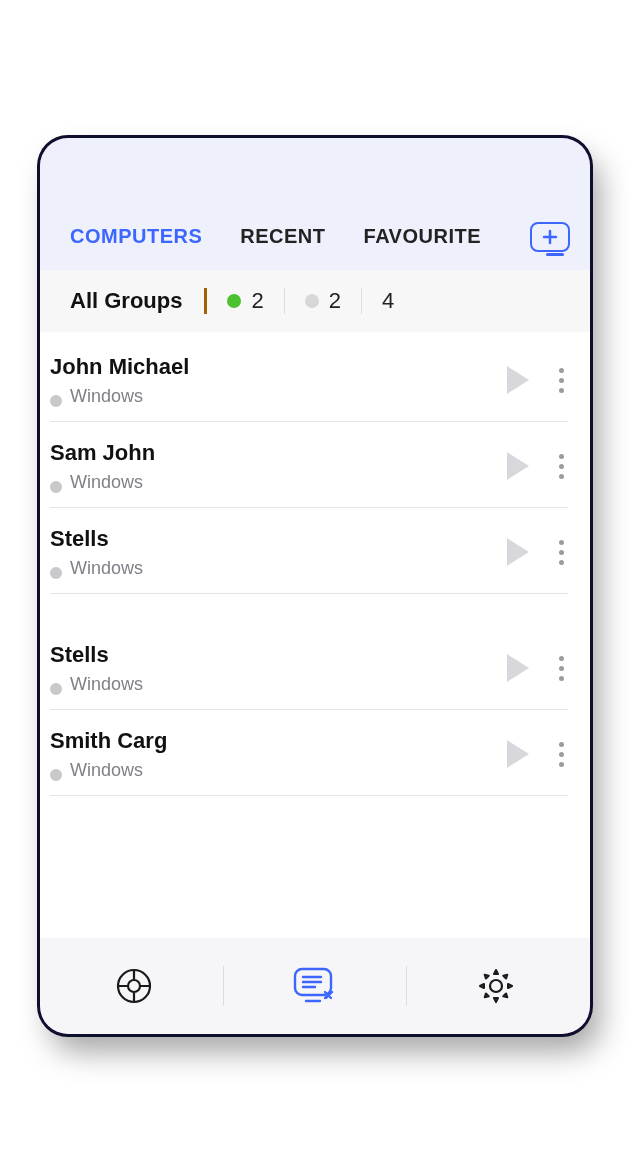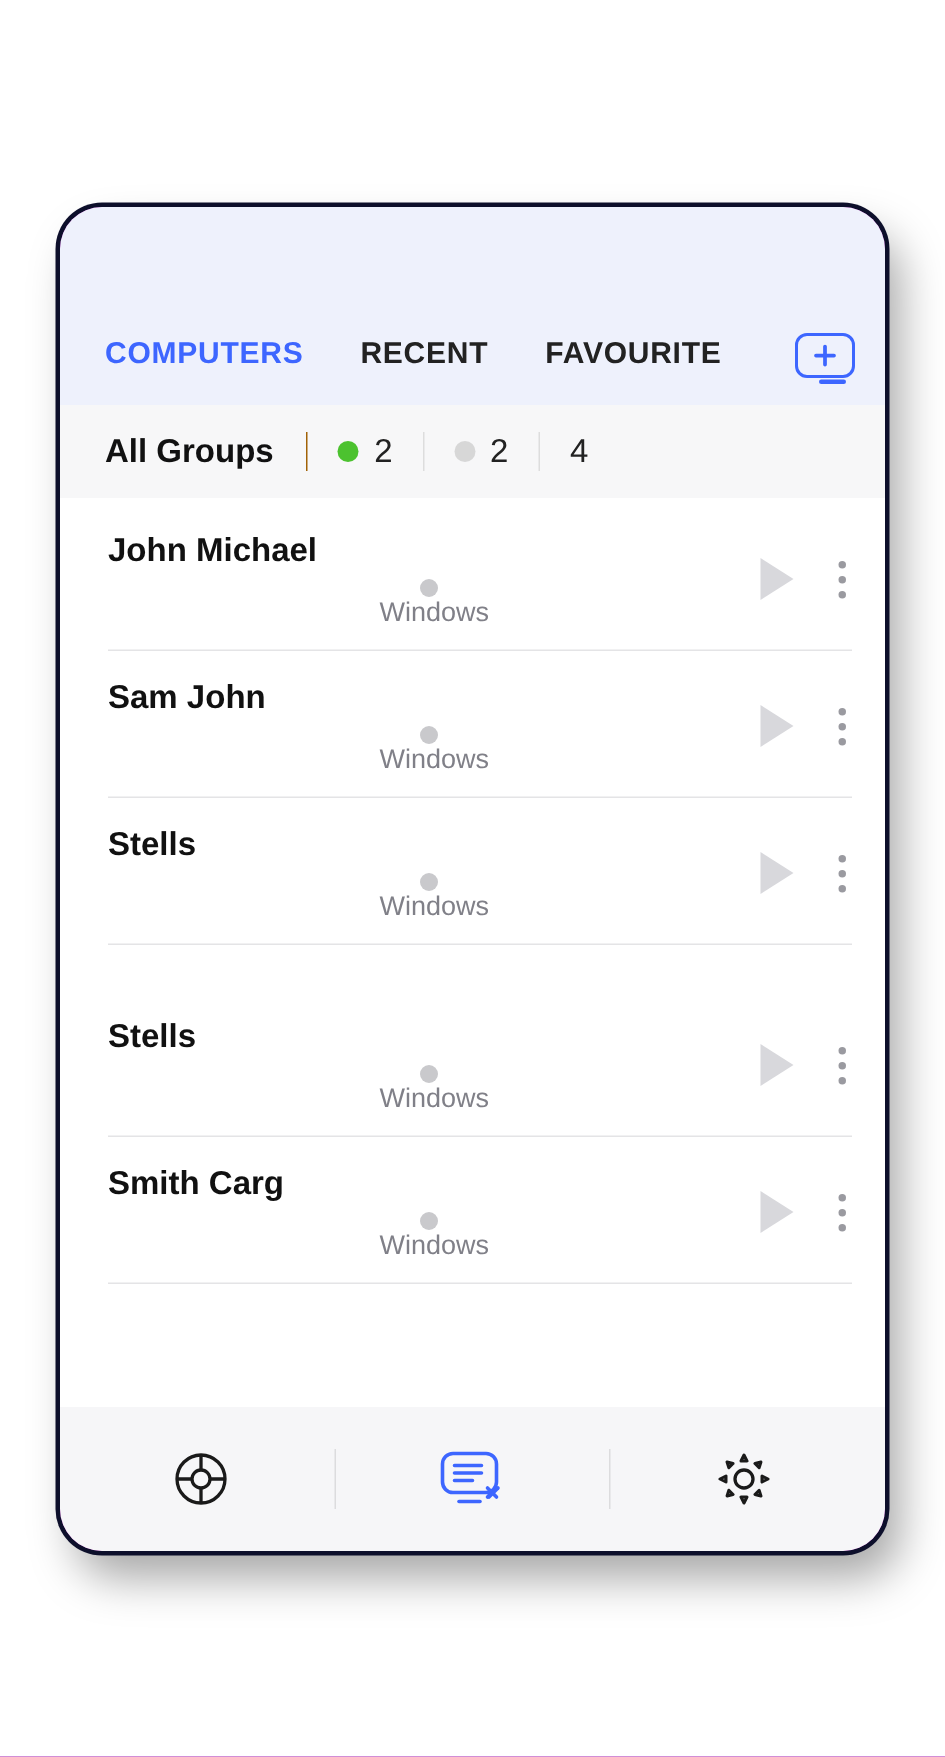--- a/index.html
+++ b/index.html
@@ -68,21 +68,21 @@
     background: #f7f7f8;
     display: flex;
     align-items: center;
     padding: 18px 30px;
     font-size: 22px;
   }
   .groups-title {
     font-weight: 700;
     color: #111;
     padding-right: 22px;
-    border-right: 1px solid #a16207;
+    border-right: 3px solid #a16207;
   }
   .stat {
     display: flex;
     align-items: center;
     padding: 0 20px;
     border-right: 1px solid #ddd;
     color: #222;
   }
   .stat:last-of-type { border-right: none; }
   .dot {
@@ -90,42 +90,41 @@
     margin-right: 10px;
     display: inline-block;
   }
   .dot.green { background: #4cc22f; }
   .dot.grey  { background: #d7d7d7; }
   .stat-total { padding: 0 20px; color:#222; }
 
   .list {
     flex: 1;
     background: #fff;
-    padding: 4px 22px 0 32px;
+    padding: 4px 22px 0 10px;
     overflow-y: auto;
   }
   .row {
     display: flex;
     align-items: center;
     padding: 18px 0 14px 0;
     border-bottom: 1px solid #e4e4e6;
   }
   .row .info { flex: 1; }
   .row .name {
     font-weight: 700;
     font-size: 22px;
     color: #111;
     margin-bottom: 6px;
   }
   .row .os {
     display: flex;
-    align-items: center;
+    align-items: flex-end;
     color: #808088;
     font-size: 18px;
-    flex-direction: column;
   }
   .row .os .dot { width: 12px; height: 12px; background:#c9c9cc; margin-right:8px;}
   .play {
     width: 0; height: 0;
     border-left: 22px solid #d8d8dc;
     border-top: 14px solid transparent;
     border-bottom: 14px solid transparent;
     margin-right: 26px;
     cursor: pointer;
   }

